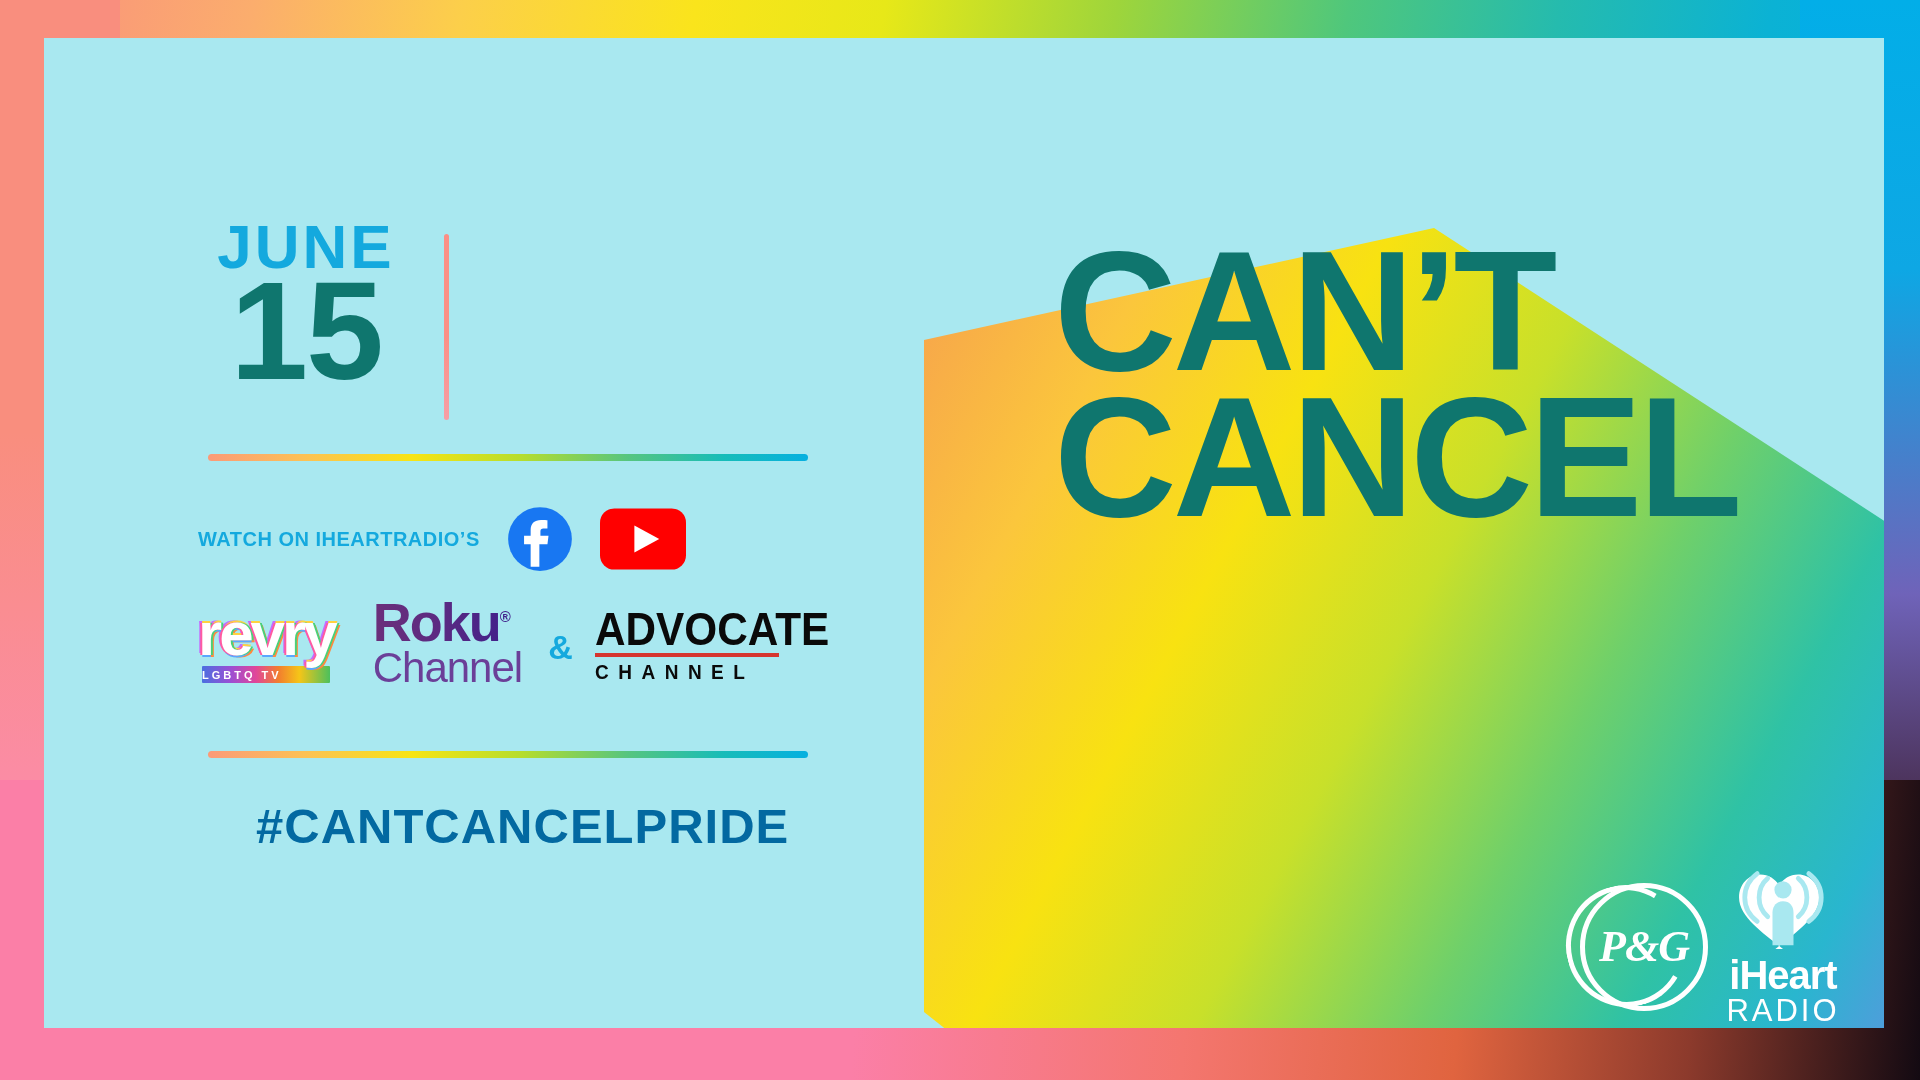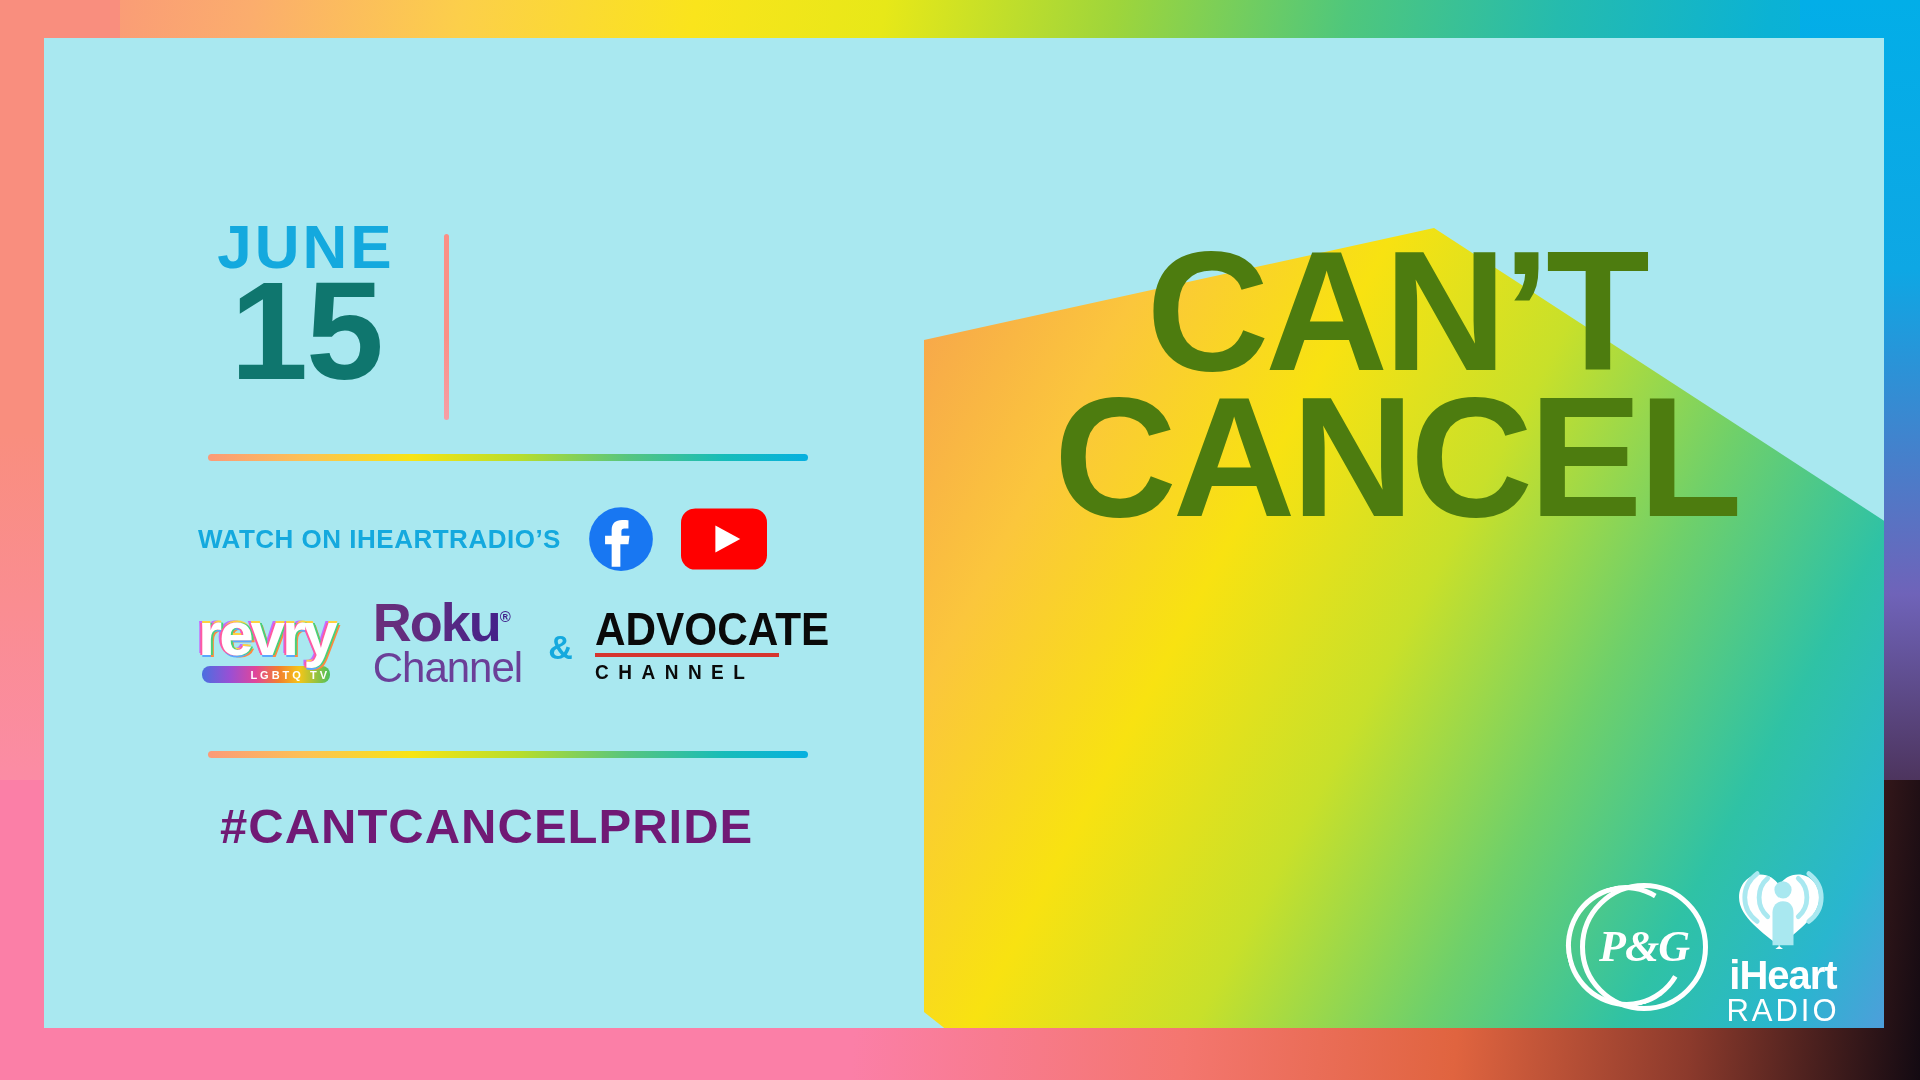--- a/index.html
+++ b/index.html
@@ -78,42 +78,42 @@
   .time-line .sfx{ font-size:63px; letter-spacing:0px; }
 
   .rainbow-rule{
     height:7px; border-radius:4px; margin:34px 0 0 28px; width:600px;
     background:linear-gradient(90deg,#fb9a78 0%,#fcc155 16%,#f7e414 34%,
       #b7dd2c 52%,#56c57f 70%,#16bcb9 86%,#06b0e0 100%);
   }
 
   #watch-row{ display:flex; align-items:center; margin:44px 0 0 18px; }
   #watch-label{
-    font-size:26px; font-weight:800; color:#14a9de;
+    font-size:20px; font-weight:800; color:#14a9de;
     letter-spacing:.5px; white-space:nowrap;
   }
   #fb-icon{ width:68px; height:68px; margin-left:26px; }
   #yt-icon{ width:86px; height:62px; margin-left:26px; }
 
   #platforms-row{ display:flex; align-items:center; margin:26px 0 0 18px; }
 
   
   #revry-logo{ position:relative; width:170px; }
   #revry-word{
     font-size:62px; font-weight:800; color:#ffffff; line-height:.95;
     letter-spacing:-3px; font-style:normal;
     text-shadow:
       -2px 0 #ff5ba0, 2px 0 #49d17a, 0 -2px #ffd23f, 0 2px #5aa8ff,
       -3px -2px #c36bff, 3px 2px #ff8a3d;
   }
   #revry-bar{
-    height:17px; width:128px; margin:2px 0 0 4px; border-radius:8px;
+    height:17px; width:128px; margin:2px 0 0 4px; border-radius:1px;
     background:linear-gradient(90deg,#4a6fe0 0%,#9a4fd4 22%,#e0469a 42%,
       #f27f2e 60%,#f5c518 76%,#4cc05c 100%);
-    display:flex; align-items:center; justify-content:flex-end;
+    display:flex; align-items:center; justify-content:flex-start;
   }
   #revry-bar-text{
     font-size:11px; font-weight:800; color:#ffffff; letter-spacing:3px;
   }
 
   
   #roku-logo{ margin-left:38px; }
   #roku-word{
     font-size:54px; font-weight:900; line-height:.86; letter-spacing:-2px;
     background:linear-gradient(90deg,#6b2f7a 0%, #5b2a82 45%, #3b1e8c 100%);
@@ -134,29 +134,29 @@
     font-size:46px; font-weight:900; color:#0a0a0a; line-height:.9;
     letter-spacing:0px; transform:scaleX(.92); transform-origin:left center;
   }
   #advocate-rule{ height:4px; width:184px; background:#d6352f; margin:3px 0 4px 0; }
   #advocate-channel{
     font-size:20px; font-weight:800; color:#0a0a0a; letter-spacing:10px;
     transform:scaleX(.95); transform-origin:left center;
   }
 
   #hashtag{
-    font-size:49px; font-weight:800; color:#701a75; letter-spacing:1px;
-    margin:40px 0 0 40px;
+    font-size:49px; font-weight:800; color:#0369a1; letter-spacing:1px;
+    margin:40px 0 0 76px;
   }
 
   
   #headline{
     position:absolute; left:1010px; top:200px; z-index:5;
-    color:#4d7c0f; font-weight:900; font-size:170px; line-height:.86;
-    letter-spacing:-4px; text-align:center; white-space:nowrap;
+    color:#0f766e; font-weight:900; font-size:170px; line-height:.86;
+    letter-spacing:-4px; text-align:left; white-space:nowrap;
   }
   #headline div{ display:block; }
 
   
   #sponsors{
     position:absolute; right:62px; bottom:52px; z-index:6;
     display:flex; align-items:center; 
   }
   #pg-logo{ position:relative; width:128px; height:128px; }
   #pg-ring{

